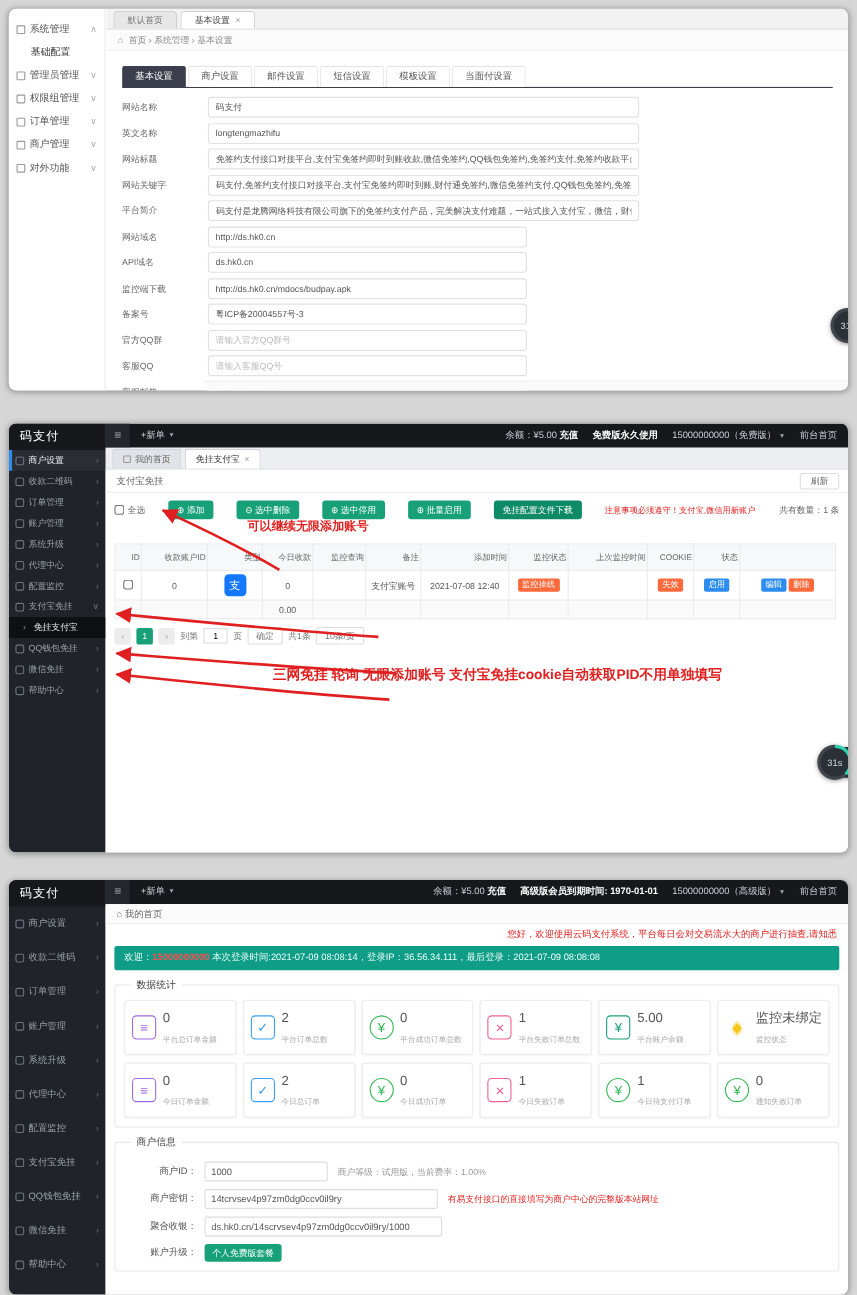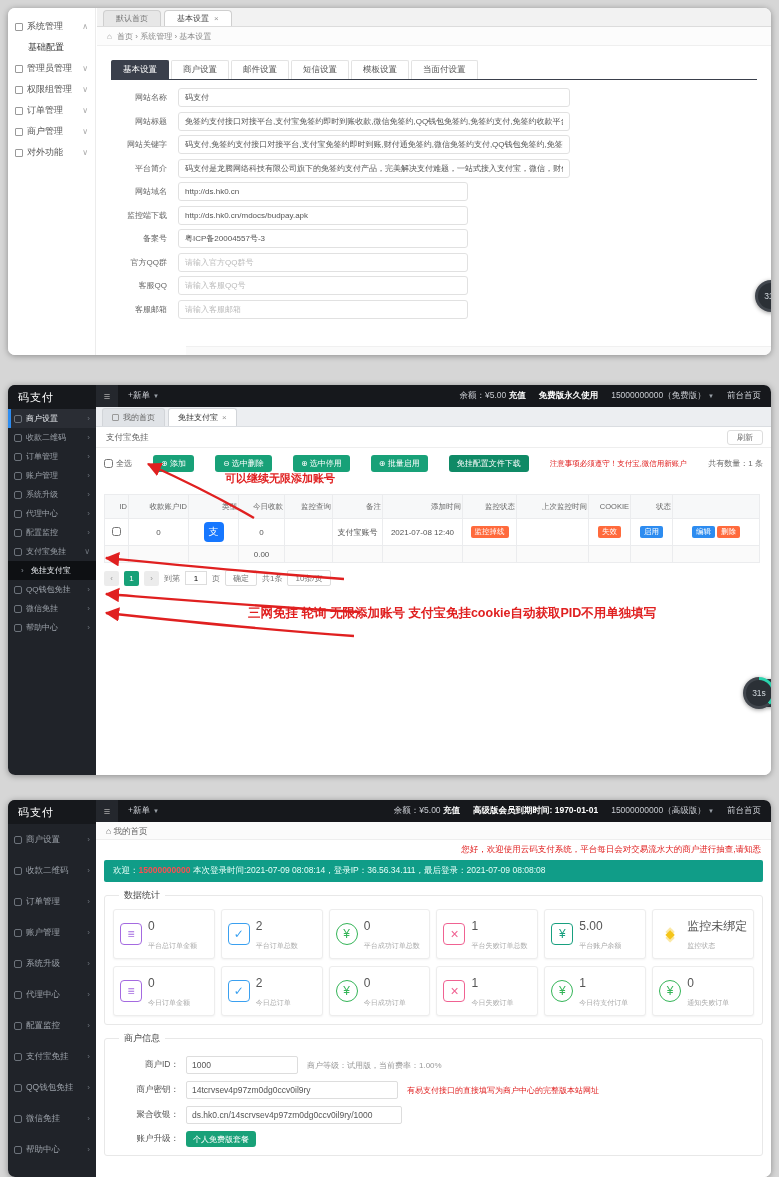--- a/index.html
+++ b/index.html
@@ -36,21 +36,21 @@
   .p1-wtab .x { color:#999; }
   .p1-crumb { height:19px; line-height:19px; font-size:8px; color:#888;
     padding-left:10px; border-bottom:1px solid #efefef; background:#fcfcfc; }
   .p1-crumb .home { margin-right:3px; color:#999; }
   .p1-tabs { display:flex; margin:14px 14px 0 14px; border-bottom:1px solid #3a3f4b; }
   .p1-tab { font-size:8.5px; padding:3px 11px; color:#555; background:#fff;
     border:1px solid #e3e3e3; border-bottom:none; margin-right:2px; border-radius:2px 2px 0 0; }
   .p1-tab.active { background:#3a3f4b; color:#fff; border-color:#3a3f4b; }
   .p1-form { margin-top:8px; }
   .p1-row { display:flex; align-items:center; margin:0 0 4.5px 14px; }
-  .p1-lab { width:56px; text-align:right; font-size:8px; color:#666; margin-right:11px;
+  .p1-lab { width:56px; font-size:8px; color:#666; margin-right:22px;
     white-space:nowrap; }
   .p1-in { height:19px; border:1px solid #e1e1e1; border-radius:3px; font-size:8px;
     color:#555; padding:0 6px; font-family:inherit; overflow:hidden; }
   .p1-in::placeholder { color:#bbb; }
   .w-l { width:392px; } .w-s { width:290px; }
   .p1-foot { position:absolute; left:89px; right:0; bottom:0; height:9px;
     background:#fafafa; border-top:1px solid #f0f0f0; }
 
   
   .dside { position:absolute; left:0; top:0; bottom:0; width:88px; background:#202329; }
@@ -244,34 +244,42 @@
       <div class="p1-tab">模板设置</div>
       <div class="p1-tab">当面付设置</div>
     </div>
 
     <div class="p1-form">
       <div class="p1-row">
         <span class="p1-lab">网站名称</span>
         <input class="p1-in w-l" value="码支付" style="">
       </div>
       <div class="p1-row">
+        <span class="p1-lab">英文名称</span>
+        <input class="p1-in w-l" value="longtengmazhifu" style="">
+      </div>
+      <div class="p1-row">
         <span class="p1-lab">网站标题</span>
         <input class="p1-in w-l" value="免签约支付接口对接平台,支付宝免签约即时到账收款,微信免签约,QQ钱包免签约,免签约支付,免签约收款平台" style="">
       </div>
       <div class="p1-row">
         <span class="p1-lab">网站关键字</span>
         <input class="p1-in w-l" value="码支付,免签约支付接口对接平台,支付宝免签约即时到账,财付通免签约,微信免签约支付,QQ钱包免签约,免签约支付" style="">
       </div>
       <div class="p1-row">
         <span class="p1-lab">平台简介</span>
         <input class="p1-in w-l" value="码支付是龙腾网络科技有限公司旗下的免签约支付产品，完美解决支付难题，一站式接入支付宝，微信，财付通，QQ钱包" style="">
       </div>
       <div class="p1-row">
         <span class="p1-lab">网站域名</span>
         <input class="p1-in w-s" value="http://ds.hk0.cn" style="">
+      </div>
+      <div class="p1-row">
+        <span class="p1-lab">API域名</span>
+        <input class="p1-in w-s" value="ds.hk0.cn" style="">
       </div>
       <div class="p1-row">
         <span class="p1-lab">监控端下载</span>
         <input class="p1-in w-s" value="http://ds.hk0.cn/mdocs/budpay.apk" style="">
       </div>
       <div class="p1-row">
         <span class="p1-lab">备案号</span>
         <input class="p1-in w-s" value="粤ICP备20004557号-3" style="">
       </div>
       <div class="p1-row">

